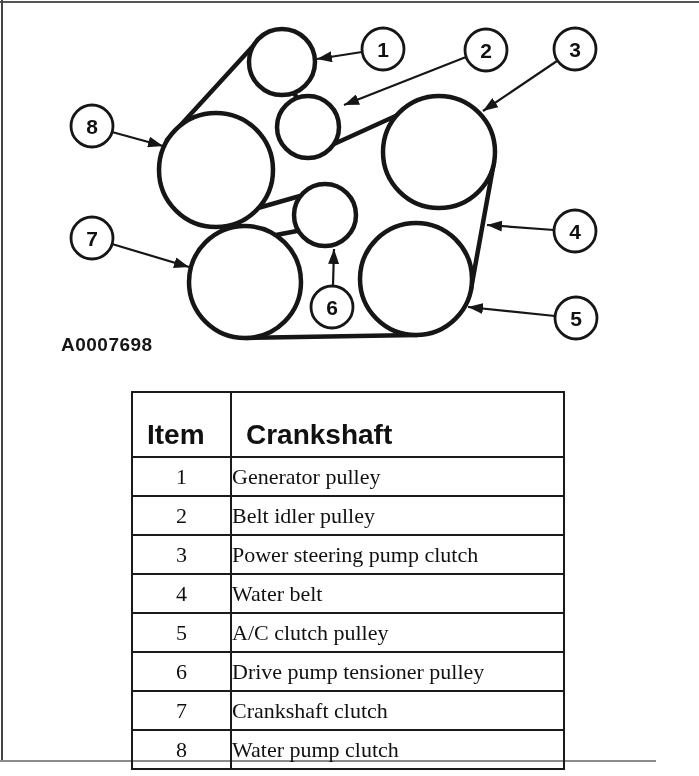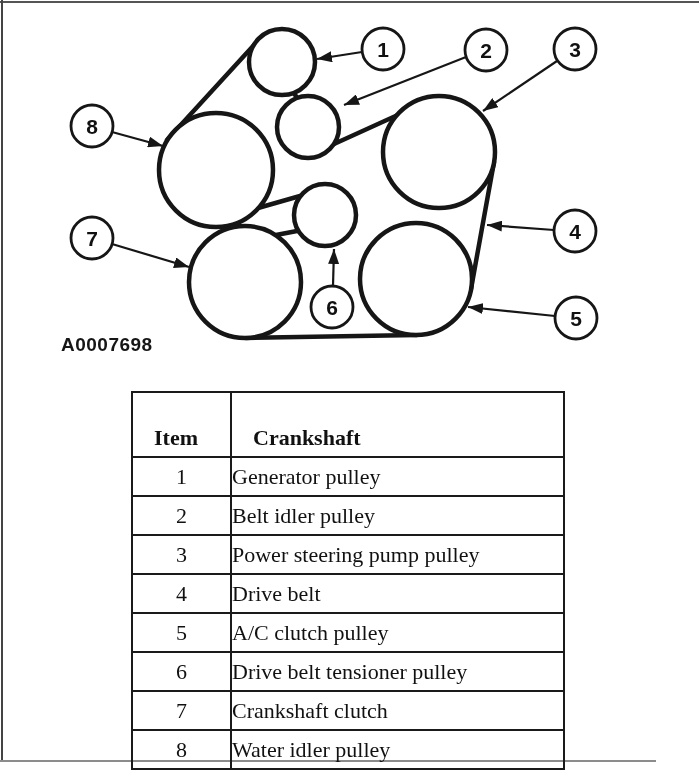--- a/index.html
+++ b/index.html
@@ -17,22 +17,22 @@
   .callout-num{font-family:"Liberation Sans",sans-serif;font-weight:bold;font-size:21px;fill:#111;text-anchor:middle;}
   .arrow-line{stroke:#161616;stroke-width:2.2;fill:none;}
   .fig-code{font-family:"Liberation Sans",sans-serif;font-weight:bold;font-size:19px;fill:#161616;letter-spacing:0.5px;}
   table.legend{
     position:absolute;left:131px;top:391px;width:434px;
     border-collapse:collapse;table-layout:fixed;
   }
   table.legend th,table.legend td{border:2px solid #1a1a1a;}
   table.legend col.c1{width:99px;}
   table.legend th{
-    height:58px;vertical-align:bottom;padding:0 0 5px 21px;text-align:left;
-    font-family:Liberation Serif, serif;font-weight:bold;font-size:22px;color:#111;
+    height:58px;vertical-align:bottom;padding:0 0 5px 14px;text-align:left;
+    font-family:Liberation Sans, sans-serif;font-weight:bold;font-size:28px;color:#111;
   }
   table.legend td{
     height:37px;vertical-align:middle;
     font-family:"Liberation Serif",serif;font-size:22px;color:#111;padding:0;
   }
   td.item{text-align:center;}
   td.desc{padding-left:12px;}
 </style>
 </head>
 <body>
@@ -134,36 +134,36 @@
     <tr>
       <td class="item">1</td>
       <td class="desc">Generator pulley</td>
     </tr>
     <tr>
       <td class="item">2</td>
       <td class="desc">Belt idler pulley</td>
     </tr>
     <tr>
       <td class="item">3</td>
-      <td class="desc">Power steering pump pulley</td>
+      <td class="desc">Power steering pump clutch</td>
     </tr>
     <tr>
       <td class="item">4</td>
-      <td class="desc">Drive belt</td>
+      <td class="desc">Water belt</td>
     </tr>
     <tr>
       <td class="item">5</td>
       <td class="desc">A/C clutch pulley</td>
     </tr>
     <tr>
       <td class="item">6</td>
-      <td class="desc">Drive belt tensioner pulley</td>
+      <td class="desc">Drive pump tensioner pulley</td>
     </tr>
     <tr>
       <td class="item">7</td>
       <td class="desc">Crankshaft clutch</td>
     </tr>
     <tr>
       <td class="item">8</td>
-      <td class="desc">Water idler pulley</td>
+      <td class="desc">Water pump clutch</td>
     </tr>
   </tbody>
 </table>
 
 </body></html>

